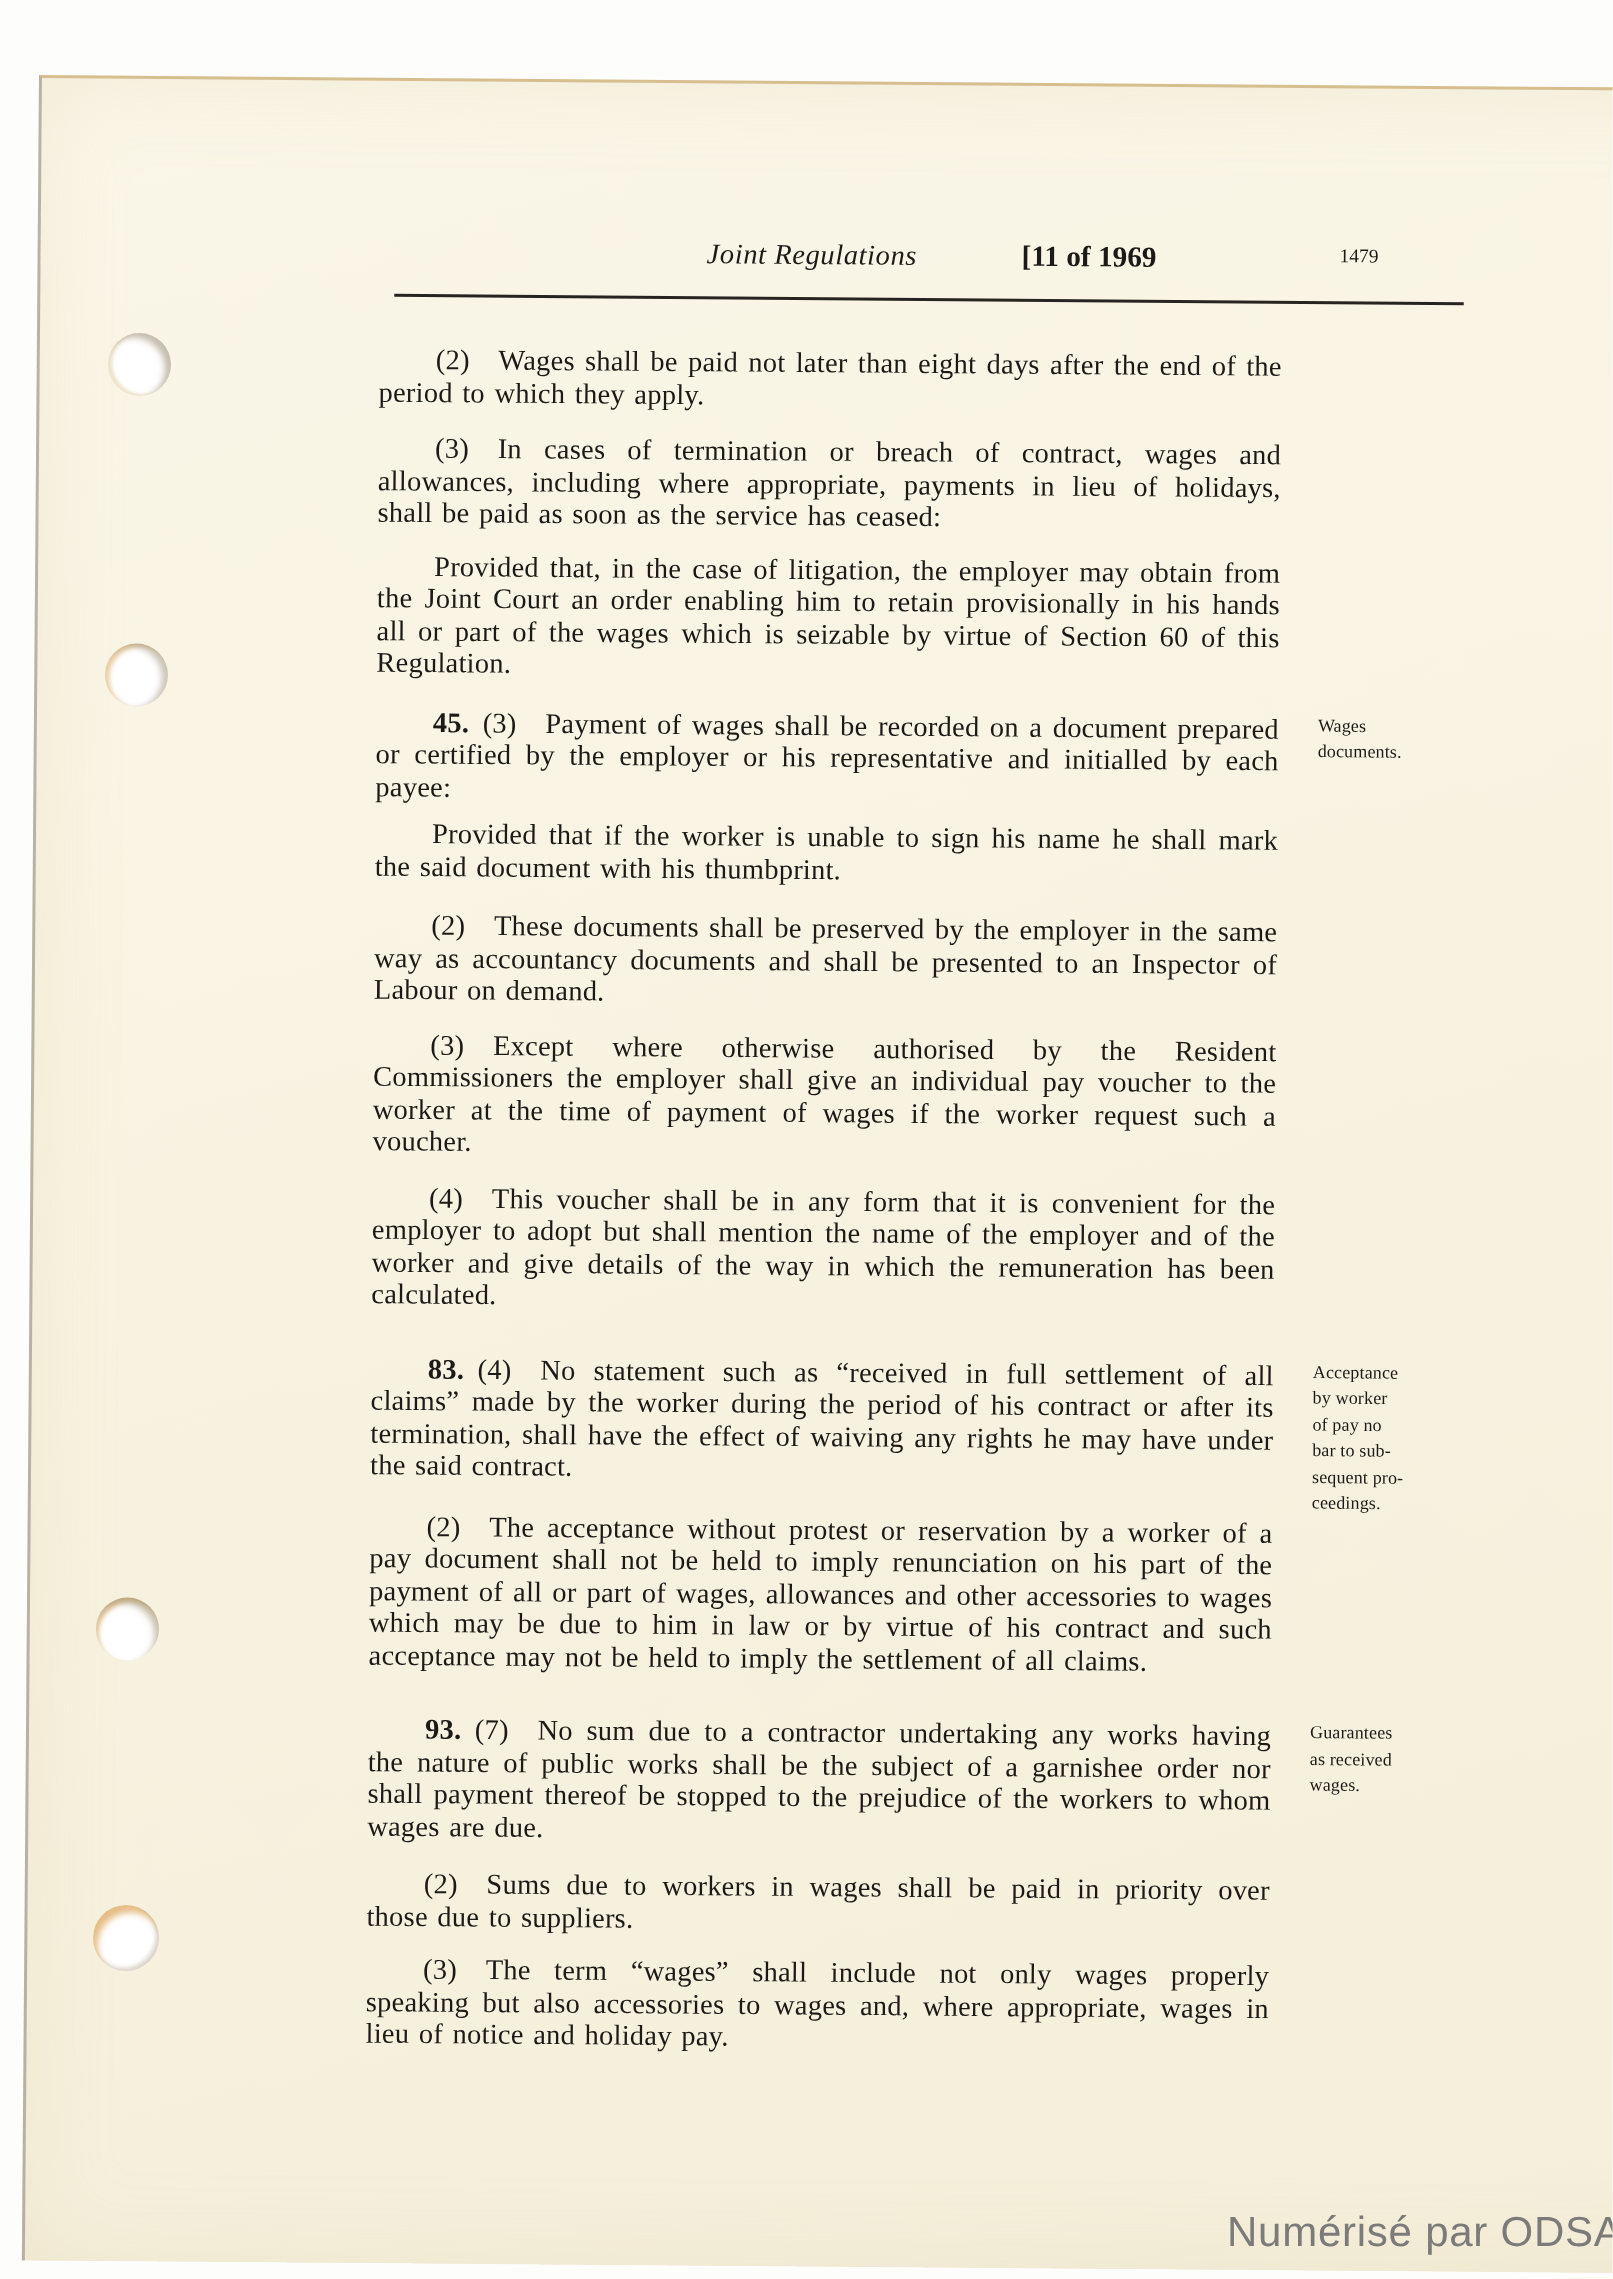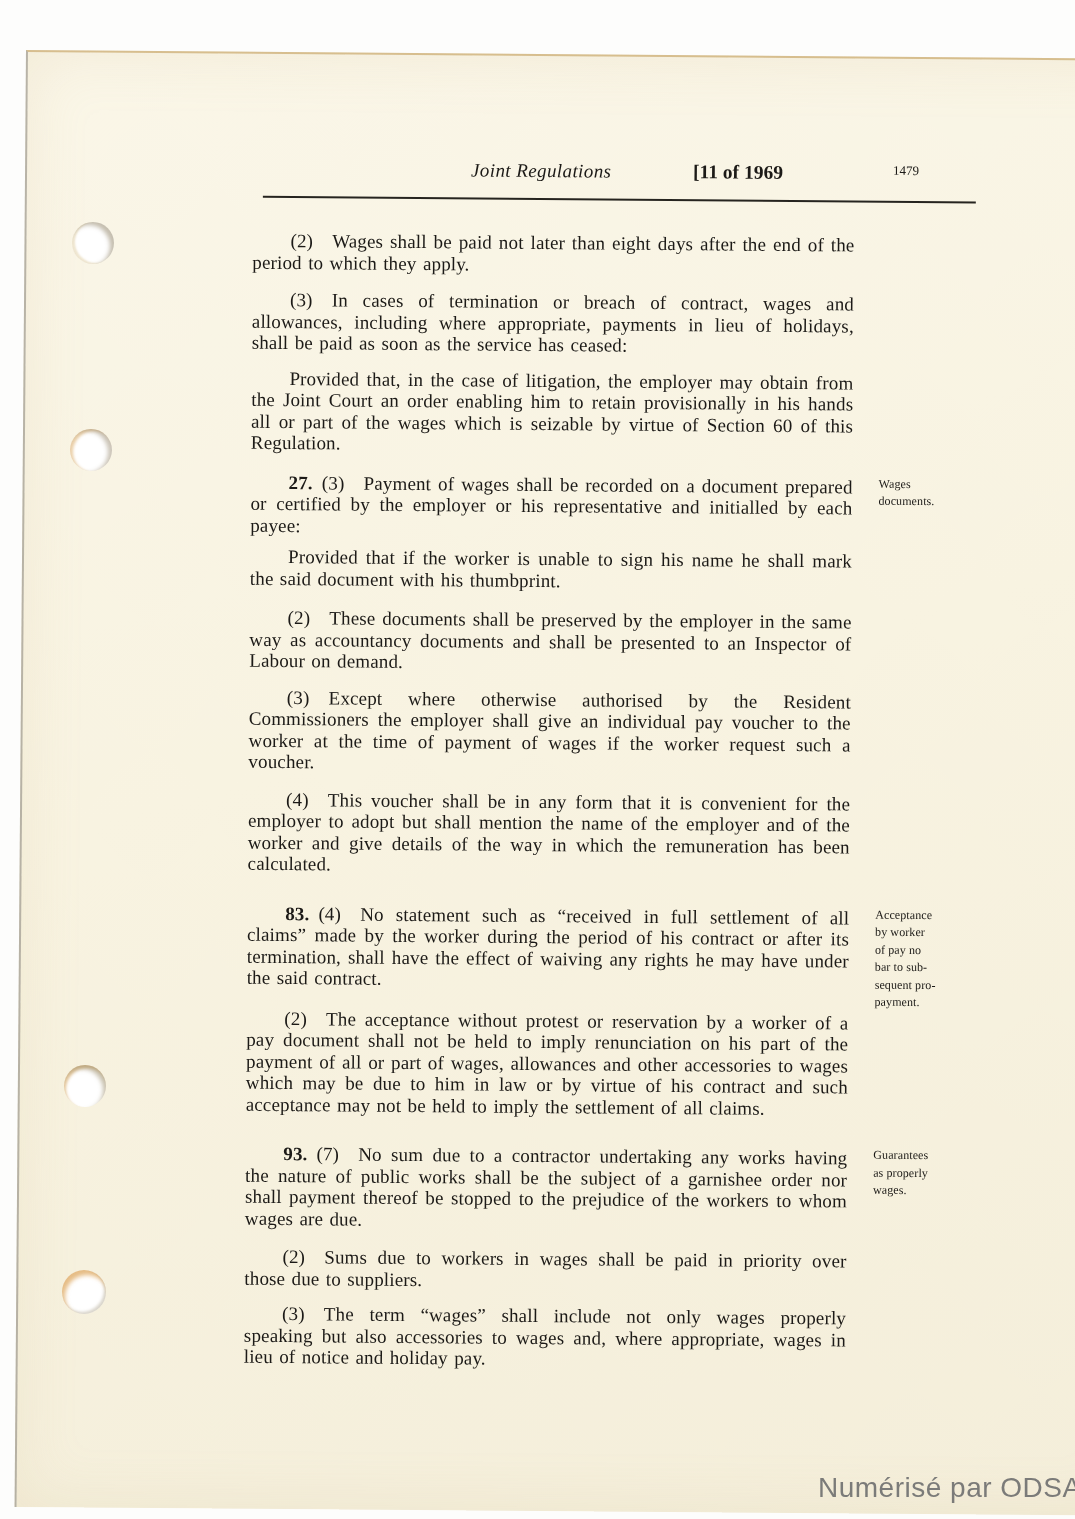--- a/index.html
+++ b/index.html
@@ -19,21 +19,21 @@
     box-shadow:inset 0 0 60px rgba(210,190,140,0.18);
     color:#1c1a17;
   }
   
   .page-header{position:absolute;left:226px;top:104px;width:740px;height:26px;}
   .running-title{
     position:absolute;left:218px;top:0;
     font-style:italic;font-size:19px;letter-spacing:0.4px;white-space:nowrap;
   }
   .citation{
-    position:absolute;left:440px;top:0;
+    position:absolute;left:428px;top:0;
     font-weight:bold;font-size:19.5px;white-space:nowrap;
   }
   .page-number{position:absolute;left:640px;top:0;font-size:13px;white-space:nowrap;}
   .header-rule{
     position:absolute;left:236px;top:142px;width:713px;height:2px;
     background:#26241f;
   }
   
   .body-column{
     position:absolute;left:226px;top:176px;width:602px;
@@ -89,21 +89,21 @@
 
       <div class="para" style="margin-top:16px">
         <p>(3) In cases of termination or breach of contract, wages and allowances, including where appropriate, payments in lieu of holidays, shall be paid as soon as the service has ceased:</p>
       </div>
 
       <div class="para" style="margin-top:14px">
         <p>Provided that, in the case of litigation, the employer may obtain from the Joint Court an order enabling him to retain provisionally in his hands all or part of the wages which is seizable by virtue of Section 60 of this Regulation.</p>
       </div>
 
       <div class="para" style="margin-top:18px">
-        <p><b class="secnum">27.</b><span>(3) Payment of wages shall be recorded on a document prepared or certified by the employer or his representative and initialled by each payee:</span></p>
+        <p><b class="secnum">45.</b><span>(3) Payment of wages shall be recorded on a document prepared or certified by the employer or his representative and initialled by each payee:</span></p>
         <aside class="margin-note">Wages
 documents.</aside>
       </div>
 
       <div class="para" style="margin-top:10px">
         <p>Provided that if the worker is unable to sign his name he shall mark the said document with his thumbprint.</p>
       </div>
 
       <div class="para" style="margin-top:18px">
         <p>(2) These documents shall be preserved by the employer in the same way as accountancy documents and shall be presented to an Inspector of Labour on demand.</p>
@@ -117,31 +117,31 @@
         <p>(4) This voucher shall be in any form that it is convenient for the employer to adopt but shall mention the name of the employer and of the worker and give details of the way in which the remuneration has been calculated.</p>
       </div>
 
       <div class="para" style="margin-top:28px">
         <p><b class="secnum">83.</b><span>(4) No statement such as “received in full settlement of all claims” made by the worker during the period of his contract or after its termination, shall have the effect of waiving any rights he may have under the said contract.</span></p>
         <aside class="margin-note">Acceptance
 by worker
 of pay no
 bar to sub-
 sequent pro-
-payment.</aside>
+ceedings.</aside>
       </div>
 
       <div class="para" style="margin-top:19px">
         <p>(2) The acceptance without protest or reservation by a worker of a pay document shall not be held to imply renunciation on his part of the payment of all or part of wages, allowances and other accessories to wages which may be due to him in law or by virtue of his contract and such acceptance may not be held to imply the settlement of all claims.</p>
       </div>
 
       <div class="para" style="margin-top:28px">
         <p><b class="secnum">93.</b><span>(7) No sum due to a contractor undertaking any works having the nature of public works shall be the subject of a garnishee order nor shall payment thereof be stopped to the prejudice of the workers to whom wages are due.</span></p>
         <aside class="margin-note">Guarantees
-as properly
+as received
 wages.</aside>
       </div>
 
       <div class="para" style="margin-top:17px">
         <p>(2) Sums due to workers in wages shall be paid in priority over those due to suppliers.</p>
       </div>
 
       <div class="para" style="margin-top:14px">
         <p>(3) The term “wages” shall include not only wages properly speaking but also accessories to wages and, where appropriate, wages in lieu of notice and holiday pay.</p>
       </div>

